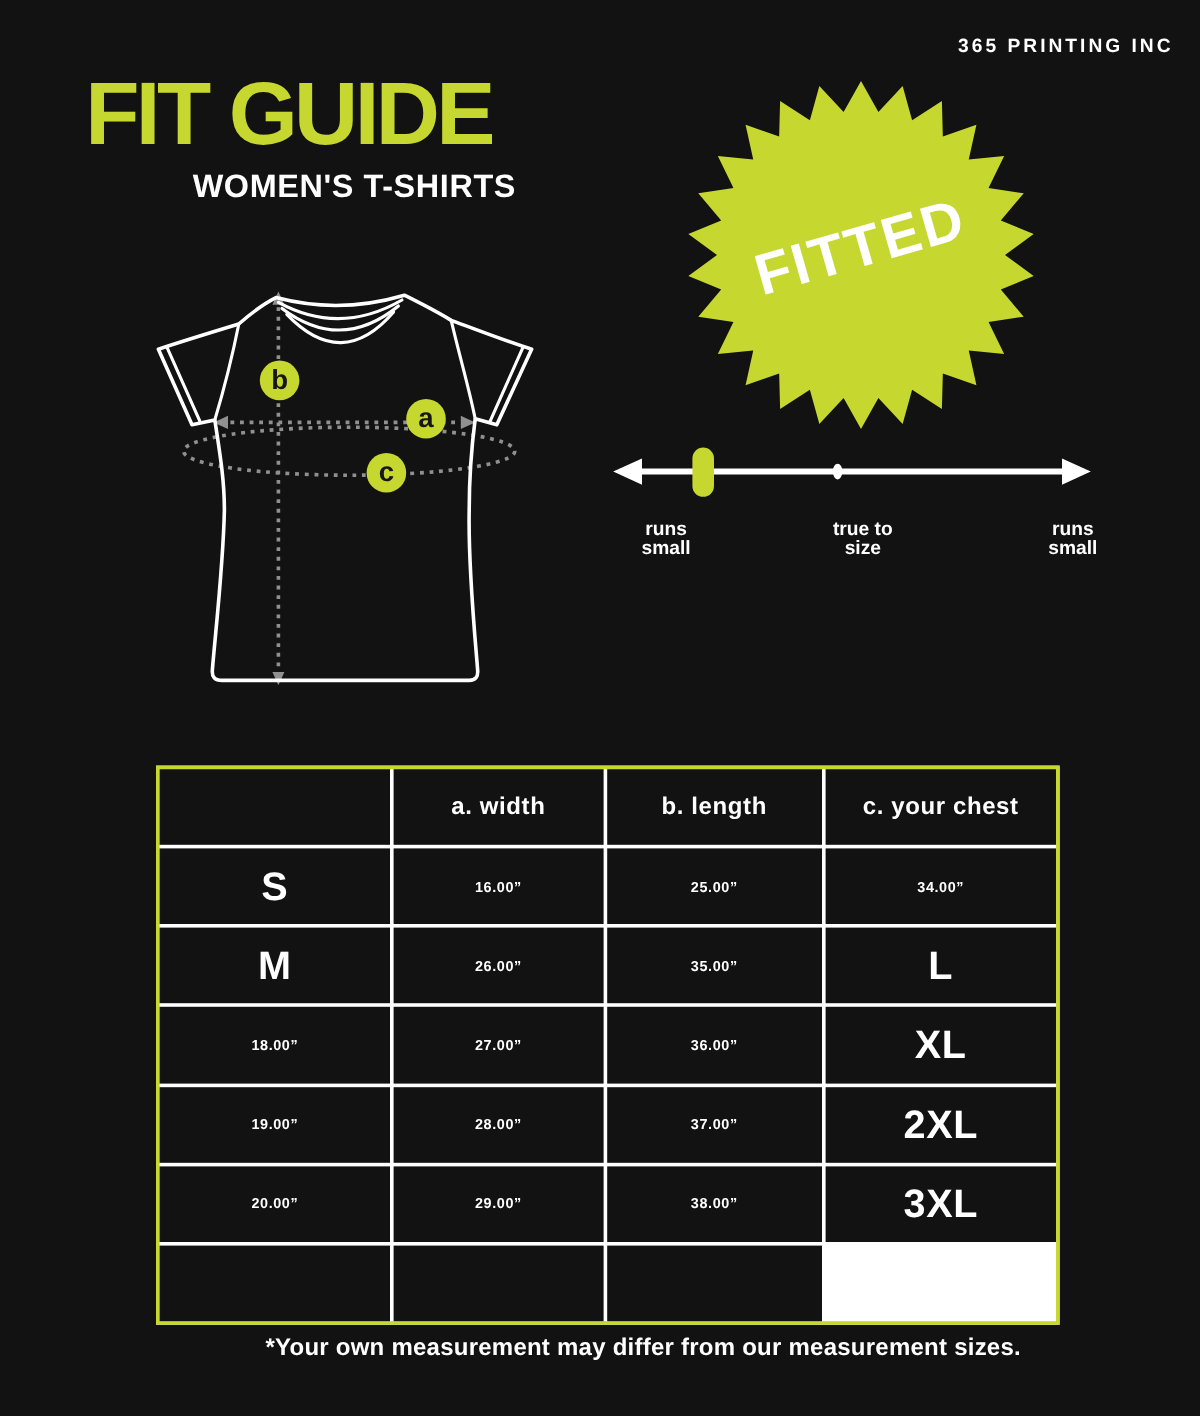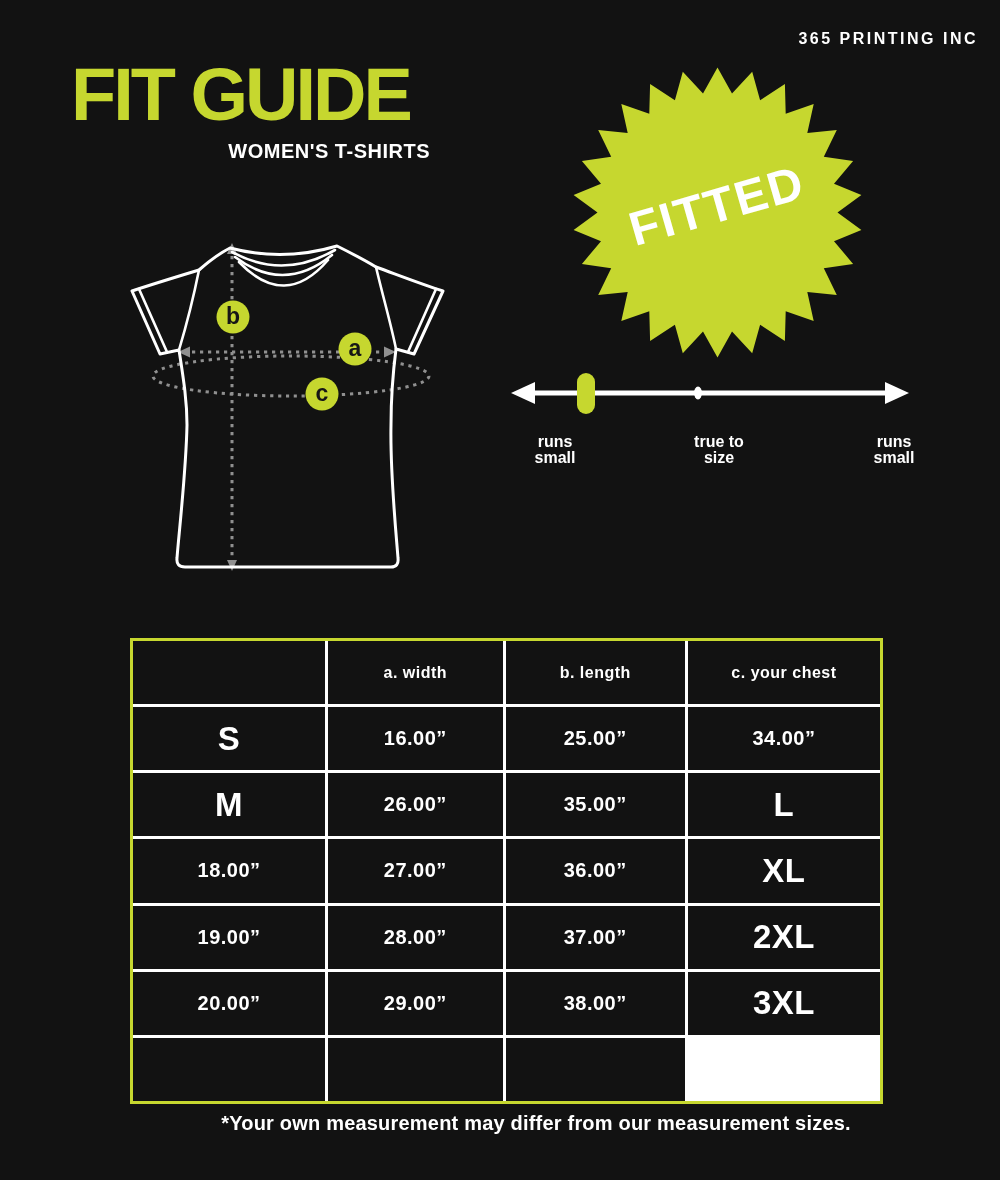--- a/index.html
+++ b/index.html
@@ -25,21 +25,21 @@
     font-size:16px;font-weight:bold;letter-spacing:2.5px;
     white-space:nowrap;
   }
   .title{
     position:absolute;left:71px;top:58px;margin:0;
     font-size:74px;font-weight:bold;letter-spacing:-3px;
     color:var(--accent);line-height:1;white-space:nowrap;
   }
   .subtitle{
     position:absolute;left:62px;top:140px;width:368px;
-    text-align:right;font-size:20px;font-weight:bold;
+    text-align:right;font-size:27px;font-weight:bold;
     letter-spacing:0.5px;white-space:nowrap;
   }
 
   .tshirt{position:absolute;left:115px;top:232px;}
   .tshirt path.outline{fill:none;stroke:var(--white);stroke-width:3;stroke-linejoin:round;stroke-linecap:round;}
   .tshirt path.seam{fill:none;stroke:var(--white);stroke-width:2.6;stroke-linecap:round;}
   .tshirt .dotline{fill:none;stroke:var(--dotted);stroke-width:3;stroke-dasharray:3.2 4.8;}
   .tshirt .dothead{fill:var(--dotted);}
   .tshirt .marker{fill:var(--accent);}
   .tshirt text{
@@ -76,23 +76,23 @@
     grid-template-rows:repeat(7,1fr);
     gap:3px;
     background:var(--white);
     border:3px solid var(--accent);
   }
   .size-table > div{
     background:var(--bg);
     display:flex;align-items:center;justify-content:center;
     font-weight:bold;
   }
-  .size-table .th{font-size:16px;letter-spacing:0.5px;}
+  .size-table .th{font-size:20px;letter-spacing:0.5px;}
   .size-table .size{font-size:33px;letter-spacing:0.5px;}
-  .size-table .val{font-size:20px;letter-spacing:0.5px;}
+  .size-table .val{font-size:12px;letter-spacing:0.5px;}
 
   .footnote{
     position:absolute;top:1112px;left:536px;transform:translateX(-50%);
     font-size:20px;font-weight:bold;white-space:nowrap;letter-spacing:0.2px;
   }
 </style>
 </head>
 <body>
 
 <div class="stage">

